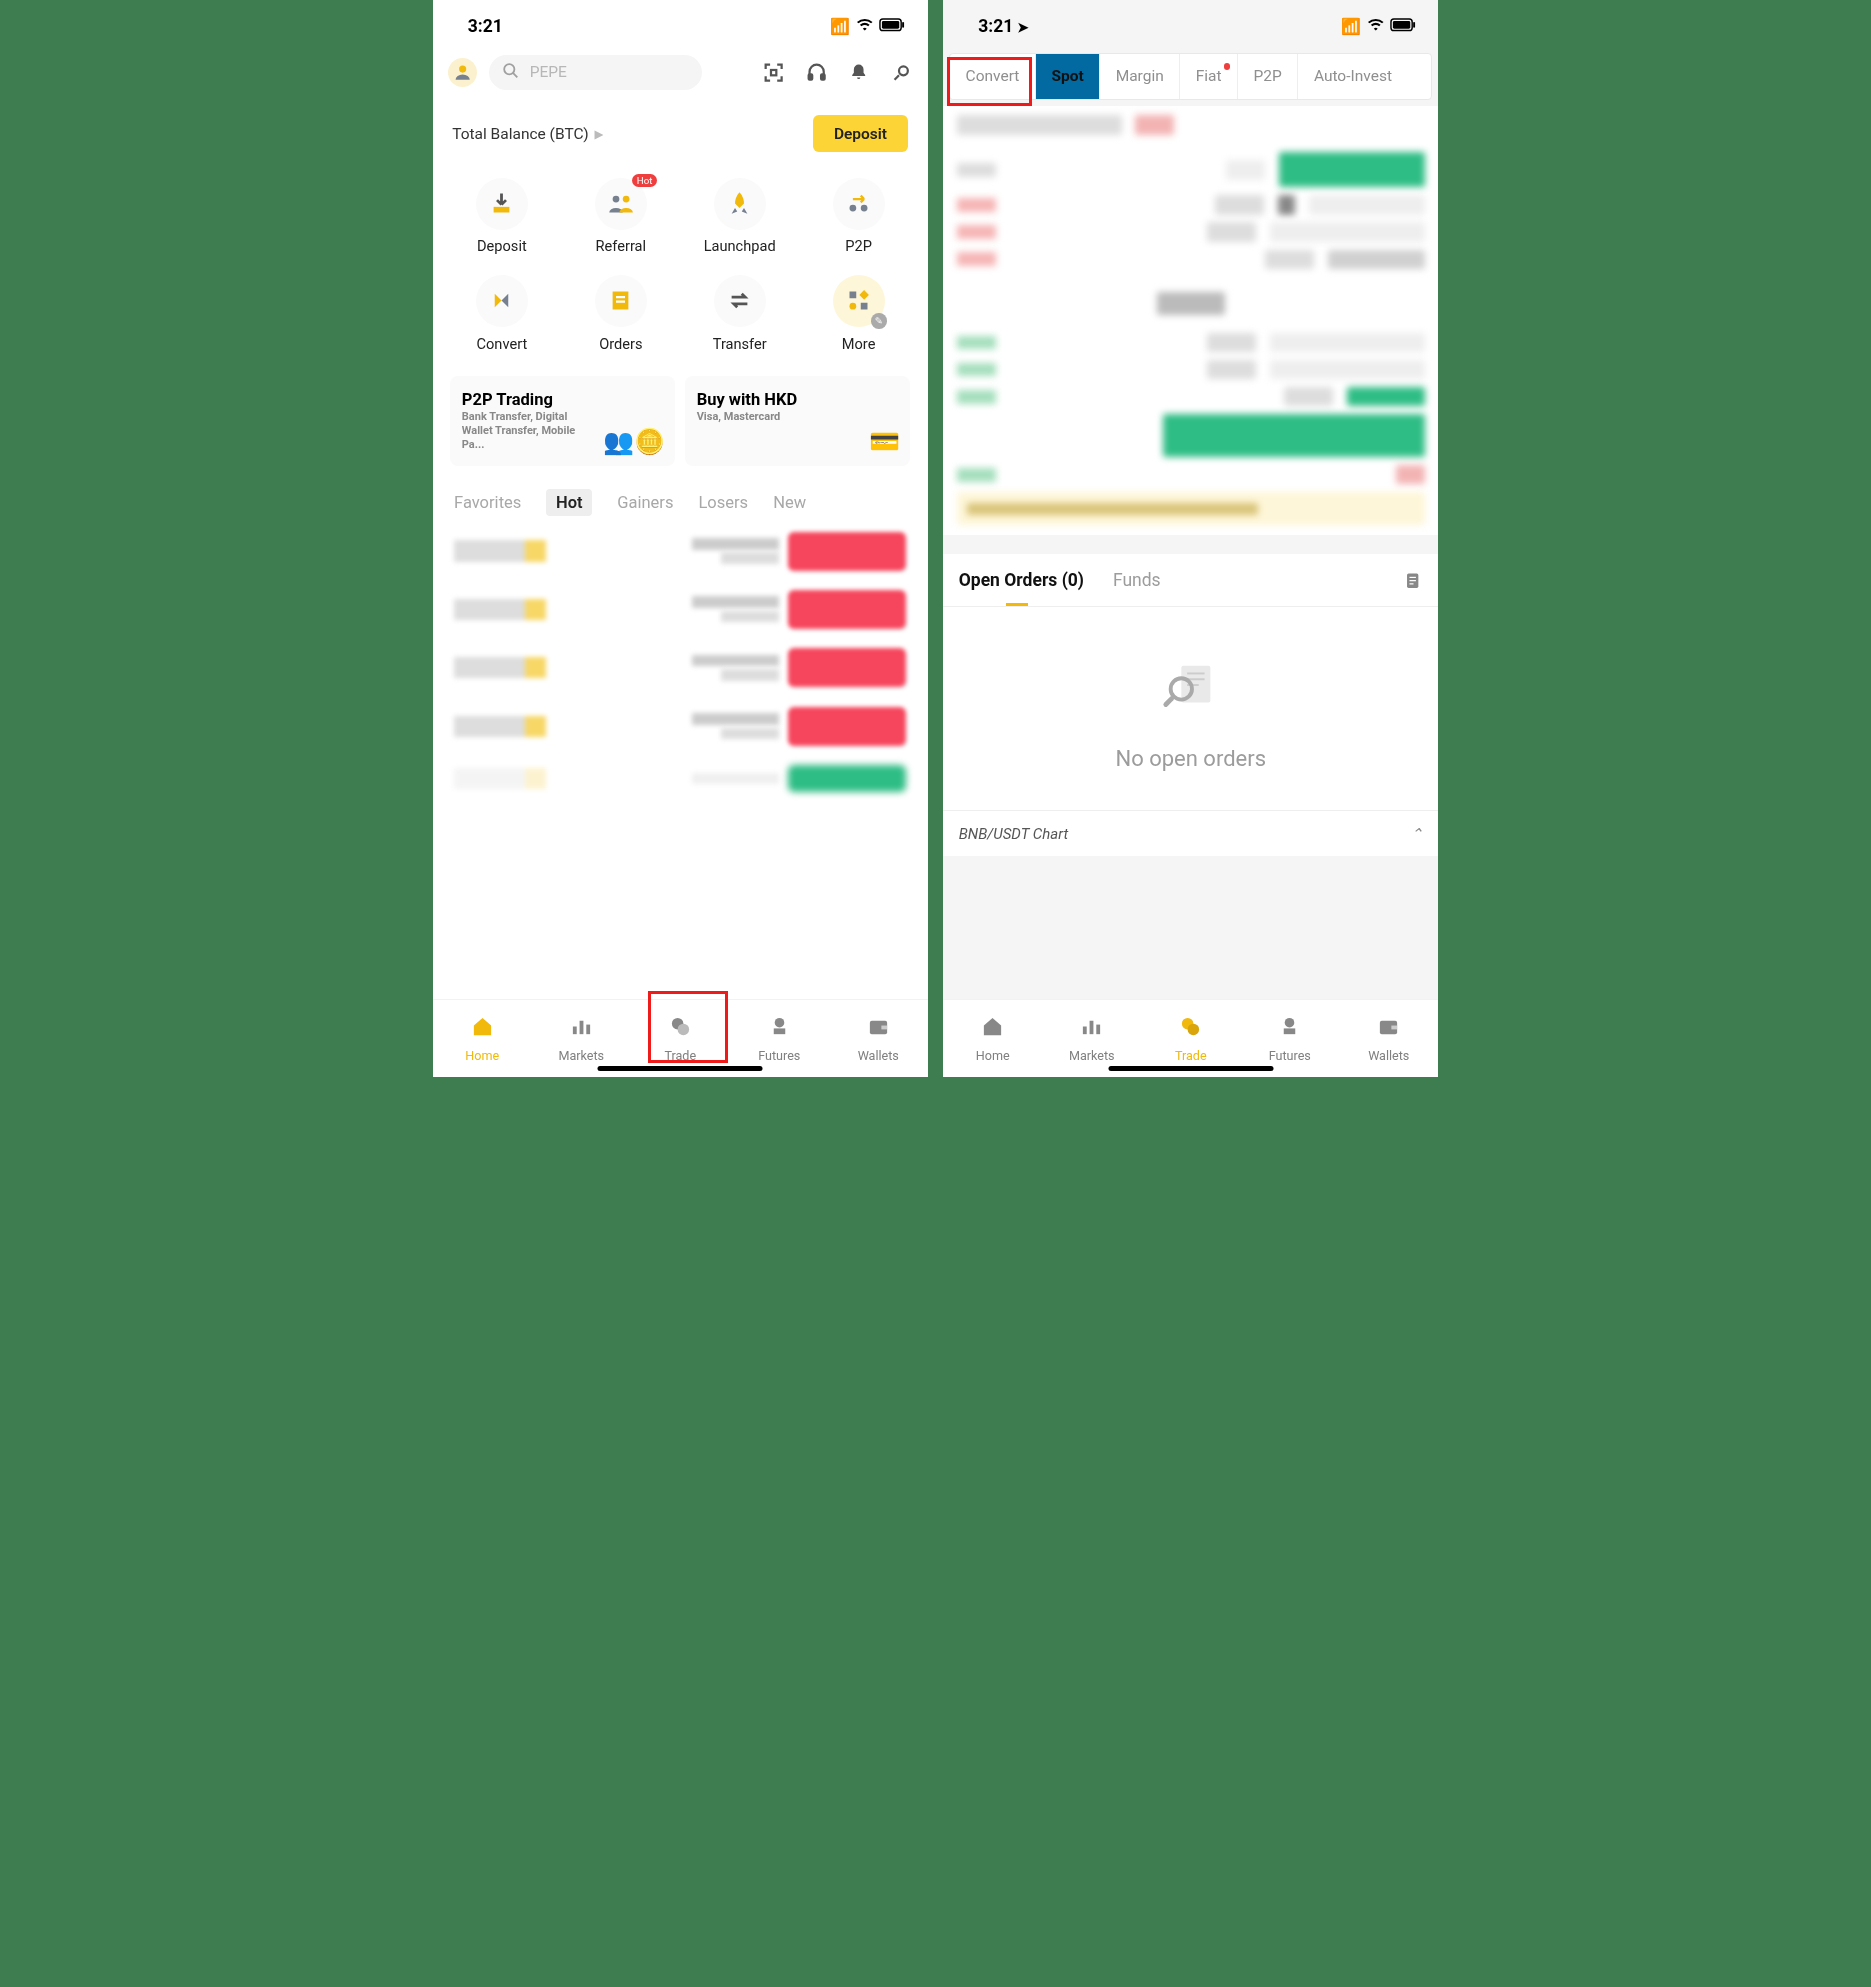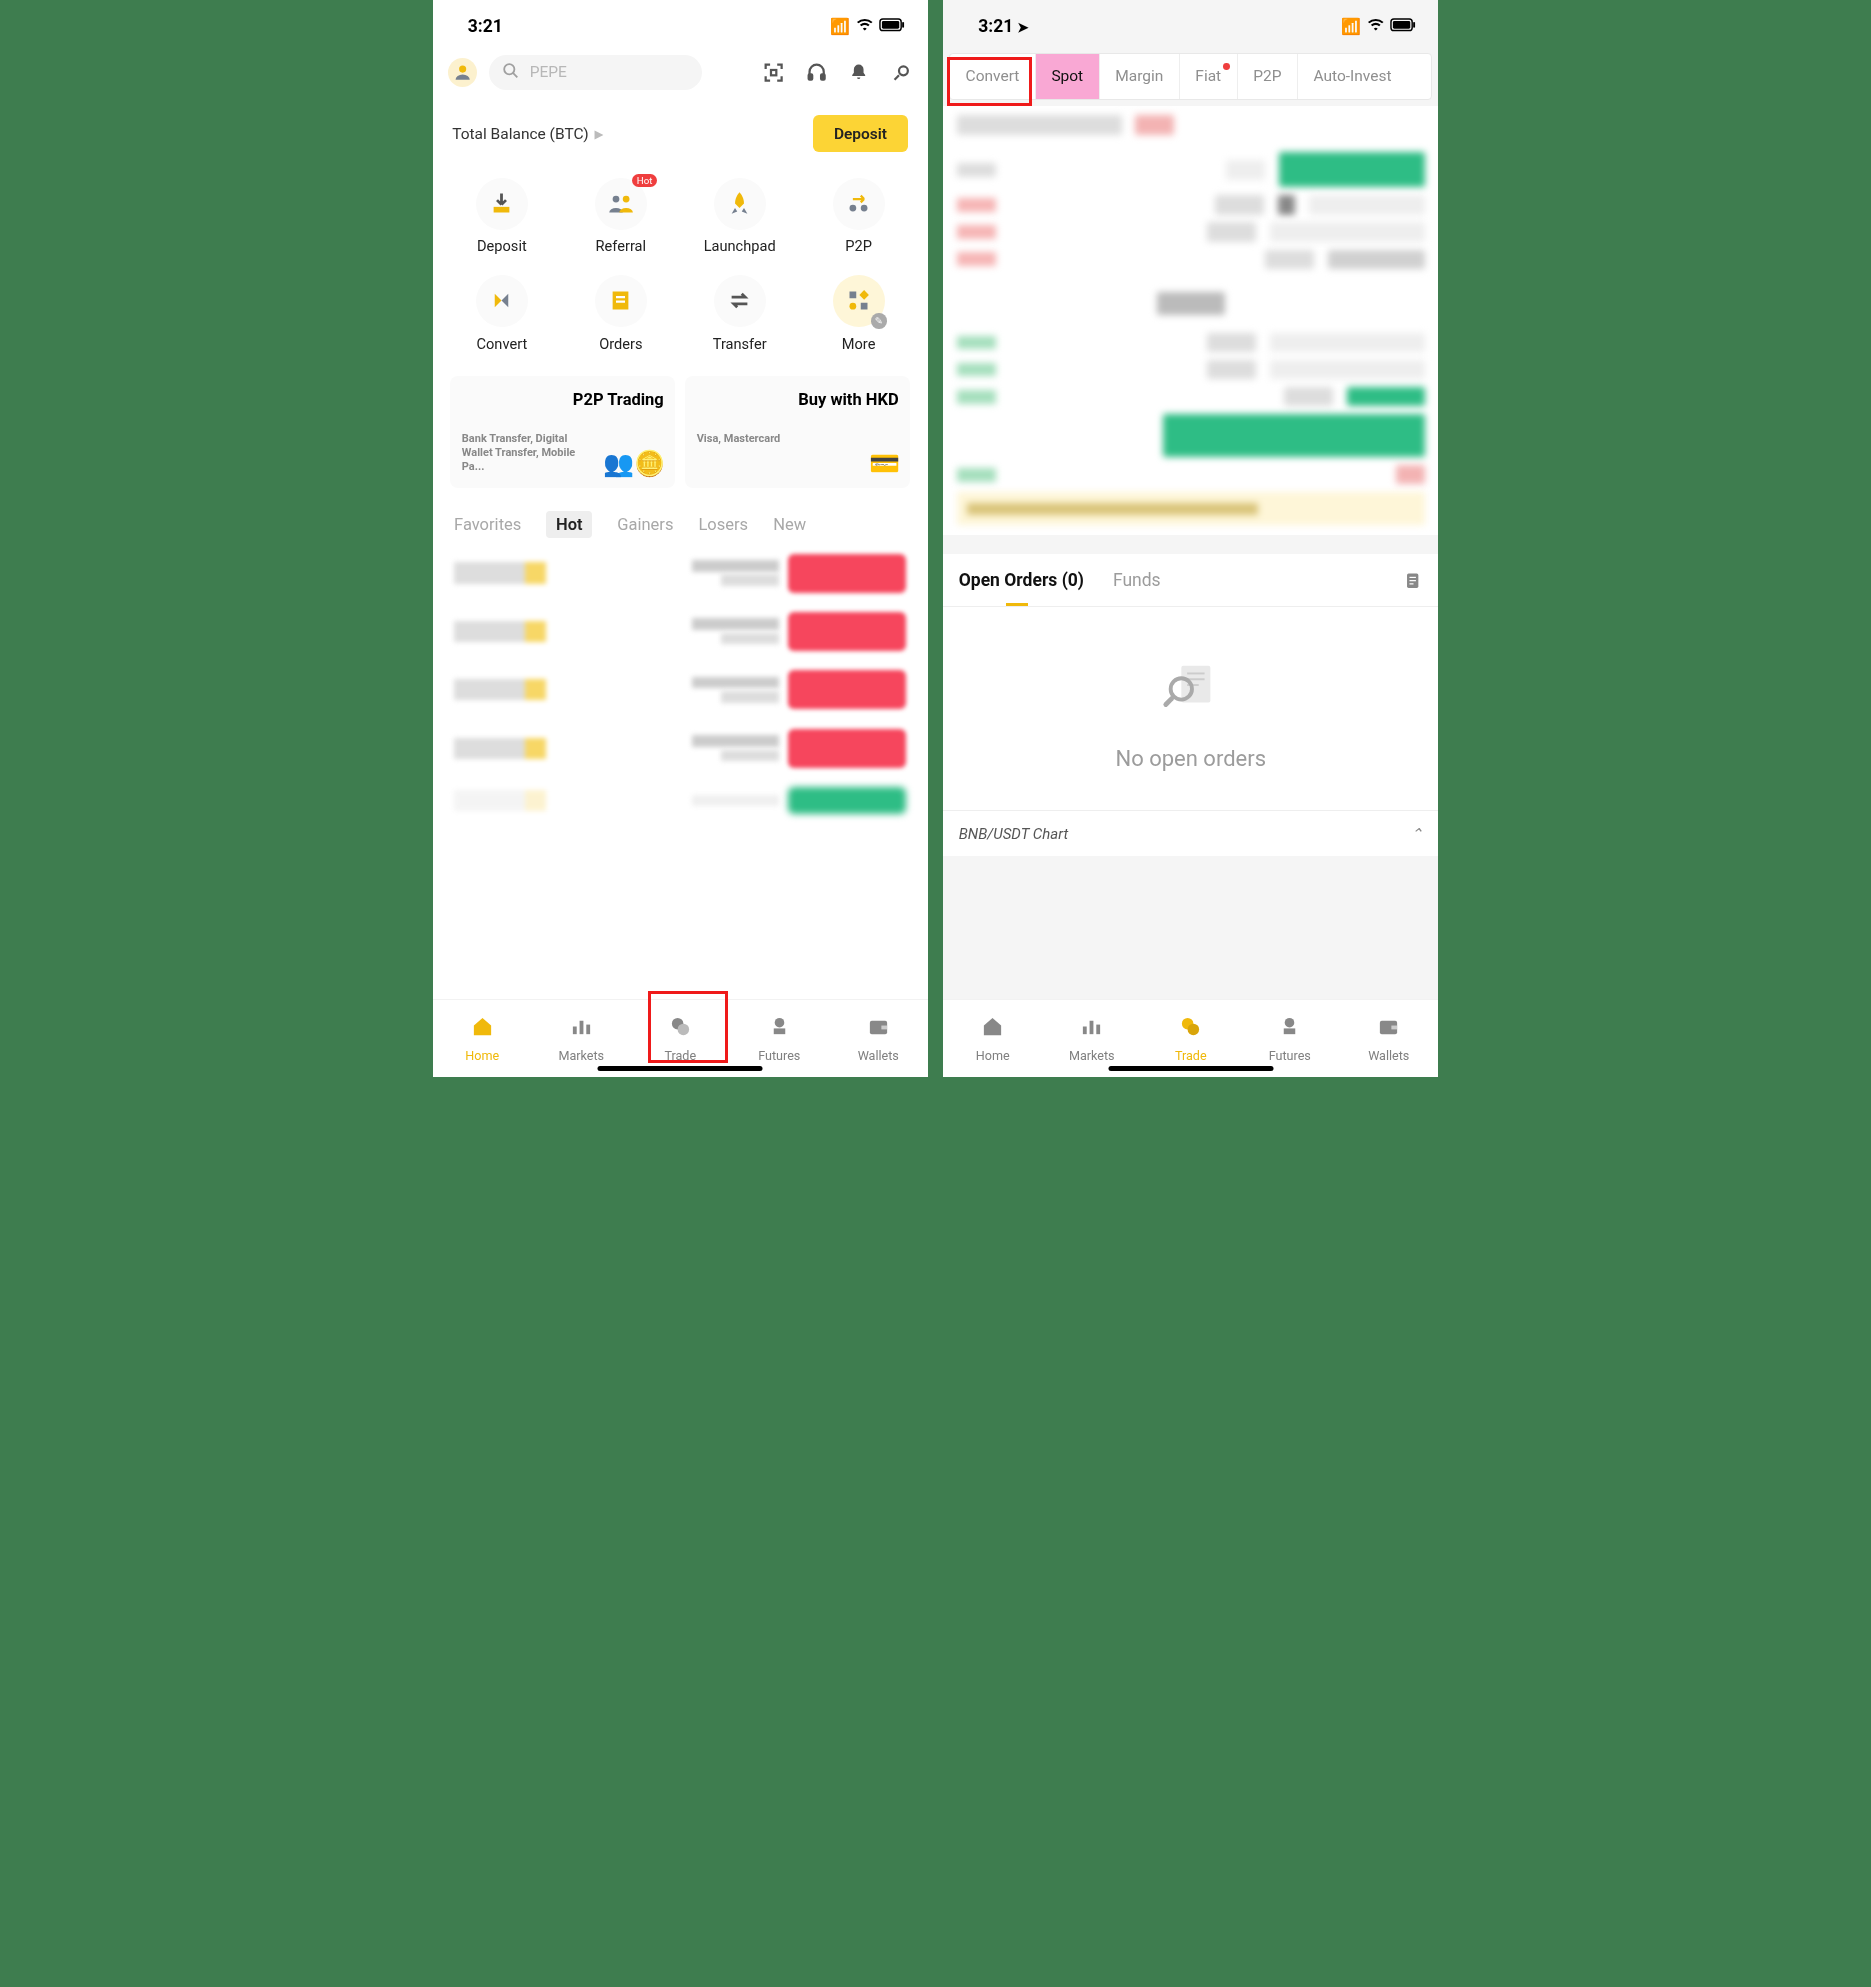--- a/index.html
+++ b/index.html
@@ -17,21 +17,21 @@
 .balrow { display:flex; align-items:center; justify-content:space-between; padding: 17.5px 19.4px 7.8px 19.4px; }
 .balrow .lbl { font-size:15.5px; color:#333; display:flex; align-items:center; gap:5.8px;}
 .deposit-btn { background:#fcd435; border:none; border-radius:5.8px; padding:9.7px 21.3px; font-weight:600; font-size:15.5px; color:#222; }
 .grid8 { display:grid; grid-template-columns: repeat(4,1fr); gap: 7.8px 0; padding: 11.6px 9.7px 7.8px 9.7px; }
 .gcell { display:flex; flex-direction:column; align-items:center; gap:7.8px; padding:5.8px; position:relative; }
 .gcell .circ { width:52px; height:52px; border-radius:50%; background:#fafafa; display:flex; align-items:center; justify-content:center; font-size:23px; }
 .gcell .lbl { font-size:14.6px; color:#222; }
 .hot-badge { position:absolute; top:1.9px; right:23px; background:#ef3e3e; color:#fff; font-size:9.7px; padding:1px 4.9px; border-radius:7.8px;}
 .cards { display:flex; gap:9.7px; padding: 9.7px 17.5px; }
 .card { flex:1; background:#fafafa; border-radius:7.8px; padding:13.6px 11.6px; position:relative; }
-.card .t { font-weight:700; font-size:16.5px; margin-bottom:23px;text-align:right; }
+.card .t { font-weight:700; font-size:16.5px; margin-bottom:1px; }
 .card .s { font-size:11px; color:#888; line-height:1.3; max-width:136px;font-weight:bold; }
 .card .cicon { position:absolute; right:9.7px; bottom:9.7px; font-size:25px;}
 .mtabs { display:flex; gap:25px; padding: 13.6px 21.3px 5.8px 21.3px; overflow:hidden; }
 .mtabs .t { font-size:16.5px; color:#a8a8a8; padding:3.9px 0; }
 .mtabs .t.active { background:#eee; color:#222; font-weight:600; padding:3.9px 9.7px; border-radius:3.9px;}
 .mhead { display:flex; padding:7.8px 21.3px; color:#a0a0a0; font-size:13.6px; }
 .mhead .c1{flex:2} .mhead .c2{flex:2;text-align:right} .mhead .c3{flex:1.5;text-align:right}
 .mrow { display:flex; align-items:center; padding:9.7px 21.3px; gap:9.7px;}
 .mrow .blur1 { flex:2; height:21.3px; background:linear-gradient(90deg,#ddd 0%,#ddd 45%,#f7d766 45%,#f7d766 58%,#fff 58%); filter:blur(2.9px);}
 .mrow .blur2 { flex:2; display:flex;flex-direction:column;align-items:flex-end;gap:2.9px;}
@@ -40,21 +40,21 @@
 .mrow .chip { flex:1.5; height:39px; background:#f6465d; border-radius:5.8px; filter:blur(1.9px);}
 .mrow.green .chip{background:#2ebd85;height:27px;filter:blur(3.9px);}
 .bottomnav { position:absolute; bottom:0; left:0; right:0; height:78px; background:#fff; display:flex; border-top:1px solid #f2f2f2; }
 .bottomnav .item { flex:1; display:flex; flex-direction:column; align-items:center; justify-content:center; gap:5px; font-size:12.6px; color:#808080; position:relative;}
 .bottomnav .item.active { color:#f0b90b; }
 .bottomnav .item .ic { font-size:21.3px;}
 .homebar { position:absolute; bottom:5.8px; left:50%; transform:translateX(-50%); width:165px; height:4.9px; background:#000; border-radius:2.9px;}
 .redbox { border:3.9px solid #ef1a1a; position:absolute; pointer-events:none;}
 .tradetabs { display:flex; background:#fff; border:1px solid #e8e8e8; border-radius:3.9px; margin:5.8px; overflow:hidden;}
 .tradetabs .tt { flex:0 0 auto; padding:13.6px 15.5px; font-size:15.5px; color:#8f8f8f; border-right:1px solid transparent; position:relative;}
-.tradetabs .tt.active { background:#f9a8d4; color:#111; font-weight:400; }
+.tradetabs .tt.active { background:#0369a1; color:#111; font-weight:700; }
 .tradetabs .tt:not(:last-child){border-right:1px solid #eee;}
 .reddot { position:absolute; top:9.7px; right:6.8px; width:6.8px; height:6.8px; background:#ef3e3e; border-radius:50%;}
 .blurzone { padding:9.7px 13.6px; background:#fff; margin:0 0;}
 .blurzone .row{display:flex;gap:13.6px;margin-bottom:7.8px;align-items:center;}
 .blurblock{height:19.4px;background:#ddd;filter:blur(3.9px);border-radius:1.9px;}
 .ordersrow { background:#fff; padding:15.5px 15.5px 9.7px 15.5px; display:flex; gap:29px; border-bottom:1px solid #eee;}
 .ordersrow .t1{font-weight:700;font-size:17.5px;color:#111;position:relative;}
 .ordersrow .t1::after{content:'';position:absolute;bottom:-9.7px;left:38%;width:21.3px;height:2.9px;background:#f0b90b;}
 .ordersrow .t2{font-size:17.5px;color:#9c9c9c;}
 .noorders{background:#fff;display:flex;flex-direction:column;align-items:center;justify-content:center;padding:49px 0 39px 0;color:#9c9c9c;gap:17.5px;}

